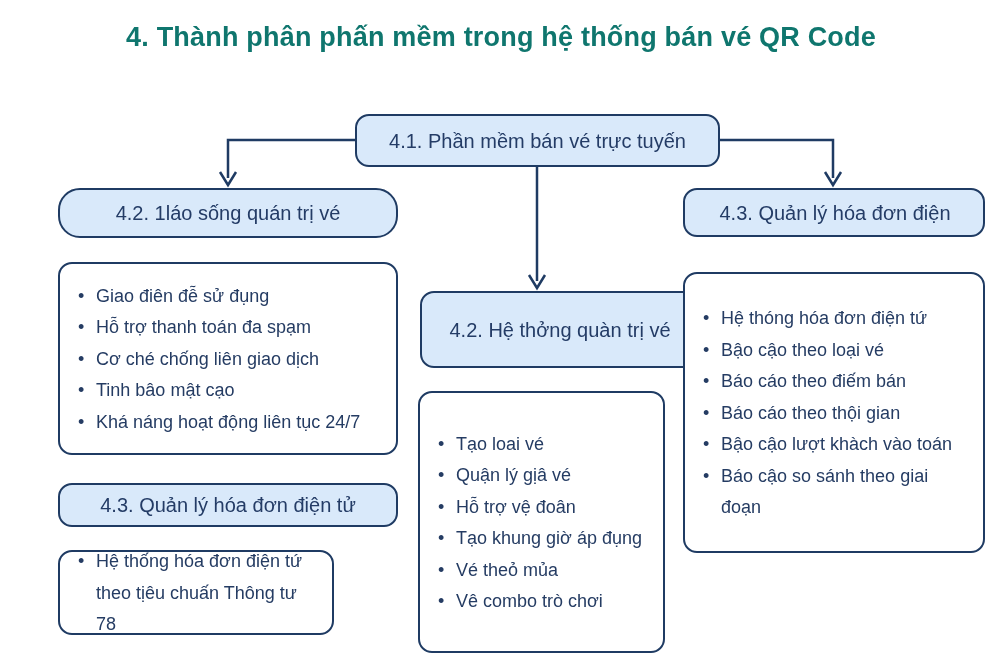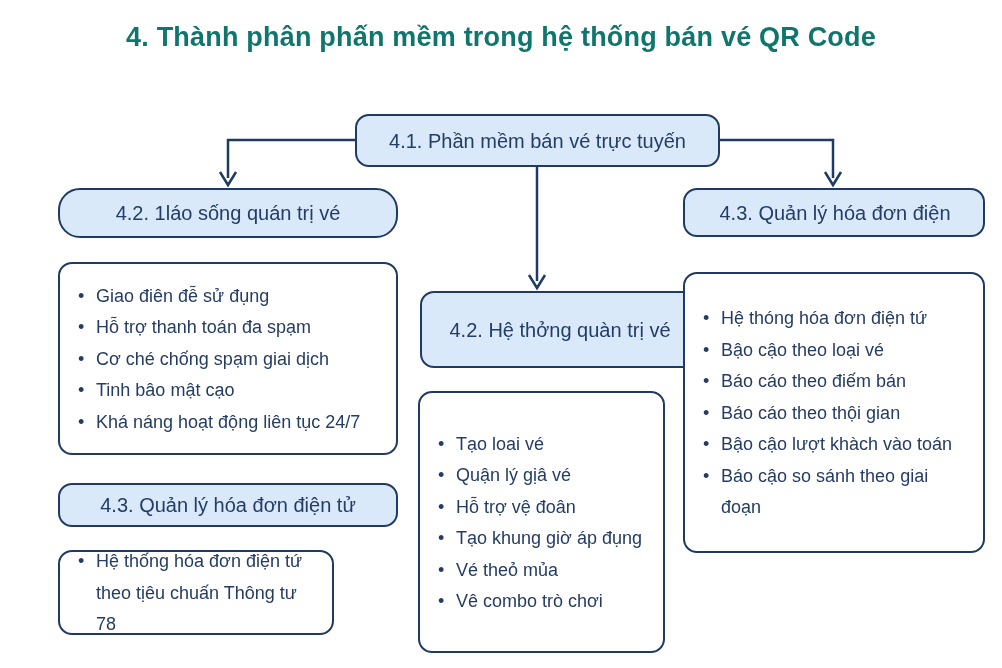--- a/index.html
+++ b/index.html
@@ -99,21 +99,21 @@
   </svg>
 
   <div class="node" id="root-box">4.1. Phần mềm bán vé trực tuyến</div>
 
   <div class="node" id="left-header-1">4.2. 1láo sống quán trị vé</div>
 
   <div class="node plain" id="left-list-1">
     <ul class="bullets">
       <li>Giao điên đễ sử đụng</li>
       <li>Hỗ trợ thanh toán đa spạm</li>
-      <li>Cơ ché chống spạm giai dịch</li>
+      <li>Cơ ché chống liên giao dịch</li>
       <li>Tinh bâo mật cạo</li>
       <li>Khá náng hoạt động liên tục 24/7</li>
     </ul>
   </div>
 
   <div class="node" id="left-header-2">4.3. Quản lý hóa đơn điện tử</div>
 
   <div class="node plain" id="left-list-2">
     <ul class="bullets">
       <li>Hệ thống hóa đơn điện tứ theo tịêu chuấn Thông tư 78</li>

